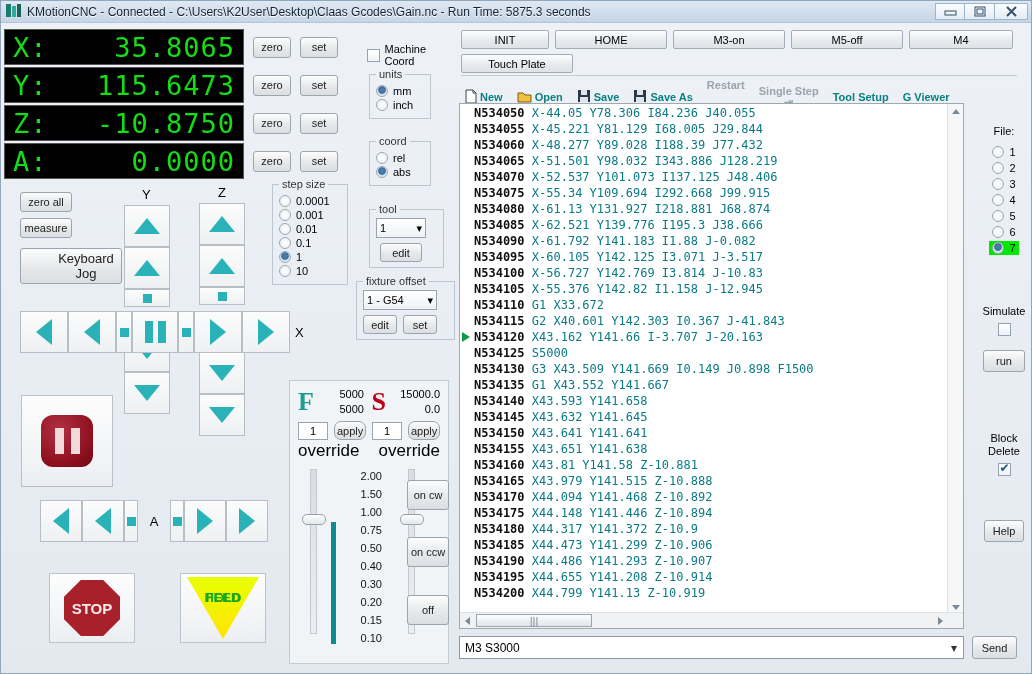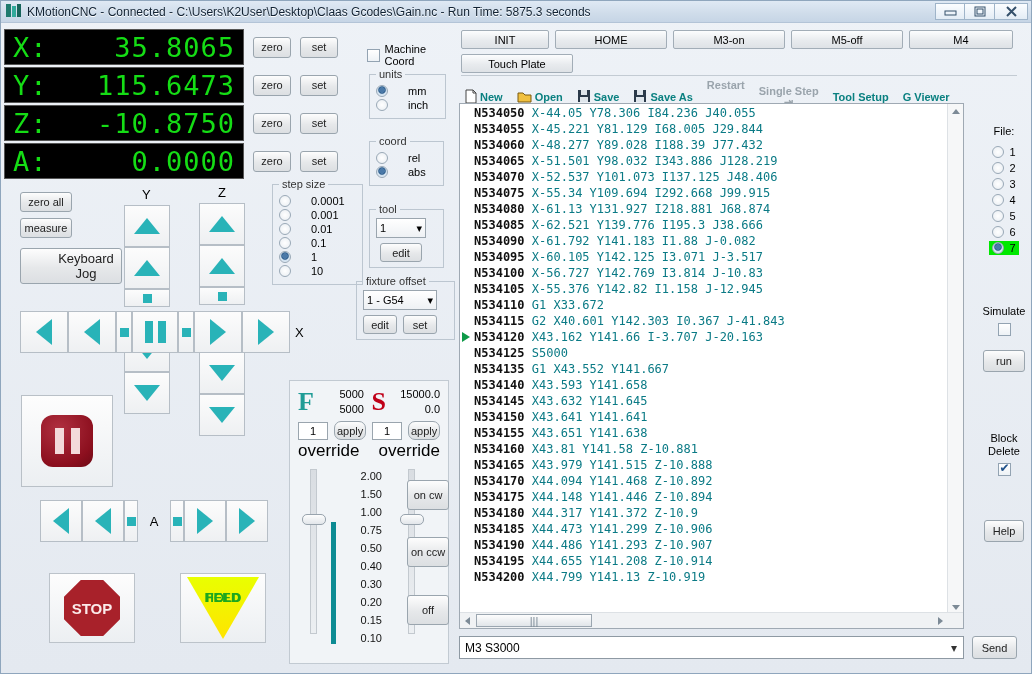--- a/index.html
+++ b/index.html
@@ -51,21 +51,21 @@
          display:flex; align-items:center; justify-content:center; }
   .dro-row .btn { width:38px; height:21px; margin-left:9px; }
 
   .smallbtn { width:52px; height:20px; }
   .leftcol-btns { margin-top:10px; }
   .leftcol-btns .btn { margin-bottom:6px; }
   #kbjog { width:102px; height:36px; margin-top:10px; font-size:13px;padding-left:30px; }
 
   fieldset { border:1px solid #bcc6d0; margin:0; padding:3px 17px 5px 6px; }
   legend { font-size:11px; color:#333; padding:0 3px; }
-  .rad { display:flex; align-items:center; gap:20px; margin:2px 0; }
+  .rad { display:flex; align-items:center; gap:5px; margin:2px 0; }
   .radio { width:12px; height:12px; border-radius:50%;
            border:1px solid #9aa9b7; background:radial-gradient(#fff,#e7ecf1); }
   .radio.on { background:radial-gradient(circle at 50% 40%, #4a79a8 0 35%, #1d4e7e 40%, #cfe0ef 55%, #f4f8fc 100%); }
   .chk { width:13px; height:13px; border:1px solid #93a3b2;
          background:linear-gradient(#fff,#eef2f6); display:inline-block;
          position:relative; }
   .chk.on::after { content:"✔"; position:absolute; left:1px; top:-3px;
                    font-size:12px; color:#20518a; }
 
   .arrowbtn { border:1px solid #b6bec6; background:linear-gradient(#fcfcfc,#eef0f2);
@@ -559,20 +559,21 @@
           <div class="gline"><span class="n">N534080 </span><span class="c">X-61.13 Y131.927 I218.881 J68.874</span></div>
           <div class="gline"><span class="n">N534085 </span><span class="c">X-62.521 Y139.776 I195.3 J38.666</span></div>
           <div class="gline"><span class="n">N534090 </span><span class="c">X-61.792 Y141.183 I1.88 J-0.082</span></div>
           <div class="gline"><span class="n">N534095 </span><span class="c">X-60.105 Y142.125 I3.071 J-3.517</span></div>
           <div class="gline"><span class="n">N534100 </span><span class="c">X-56.727 Y142.769 I3.814 J-10.83</span></div>
           <div class="gline"><span class="n">N534105 </span><span class="c">X-55.376 Y142.82 I1.158 J-12.945</span></div>
           <div class="gline"><span class="n">N534110 </span><span class="c">G1 X33.672</span></div>
           <div class="gline"><span class="n">N534115 </span><span class="c">G2 X40.601 Y142.303 I0.367 J-41.843</span></div>
           <div class="gline"><span class="marker"></span><span class="n">N534120 </span><span class="c">X43.162 Y141.66 I-3.707 J-20.163</span></div>
           <div class="gline"><span class="n">N534125 </span><span class="c">S5000</span></div>
+          <div class="gline"><span class="n">N534130 </span><span class="c">G3 X43.509 Y141.669 I0.149 J0.898 F1500</span></div>
           <div class="gline"><span class="n">N534135 </span><span class="c">G1 X43.552 Y141.667</span></div>
           <div class="gline"><span class="n">N534140 </span><span class="c">X43.593 Y141.658</span></div>
           <div class="gline"><span class="n">N534145 </span><span class="c">X43.632 Y141.645</span></div>
           <div class="gline"><span class="n">N534150 </span><span class="c">X43.641 Y141.641</span></div>
           <div class="gline"><span class="n">N534155 </span><span class="c">X43.651 Y141.638</span></div>
           <div class="gline"><span class="n">N534160 </span><span class="c">X43.81 Y141.58 Z-10.881</span></div>
           <div class="gline"><span class="n">N534165 </span><span class="c">X43.979 Y141.515 Z-10.888</span></div>
           <div class="gline"><span class="n">N534170 </span><span class="c">X44.094 Y141.468 Z-10.892</span></div>
           <div class="gline"><span class="n">N534175 </span><span class="c">X44.148 Y141.446 Z-10.894</span></div>
           <div class="gline"><span class="n">N534180 </span><span class="c">X44.317 Y141.372 Z-10.9</span></div>

